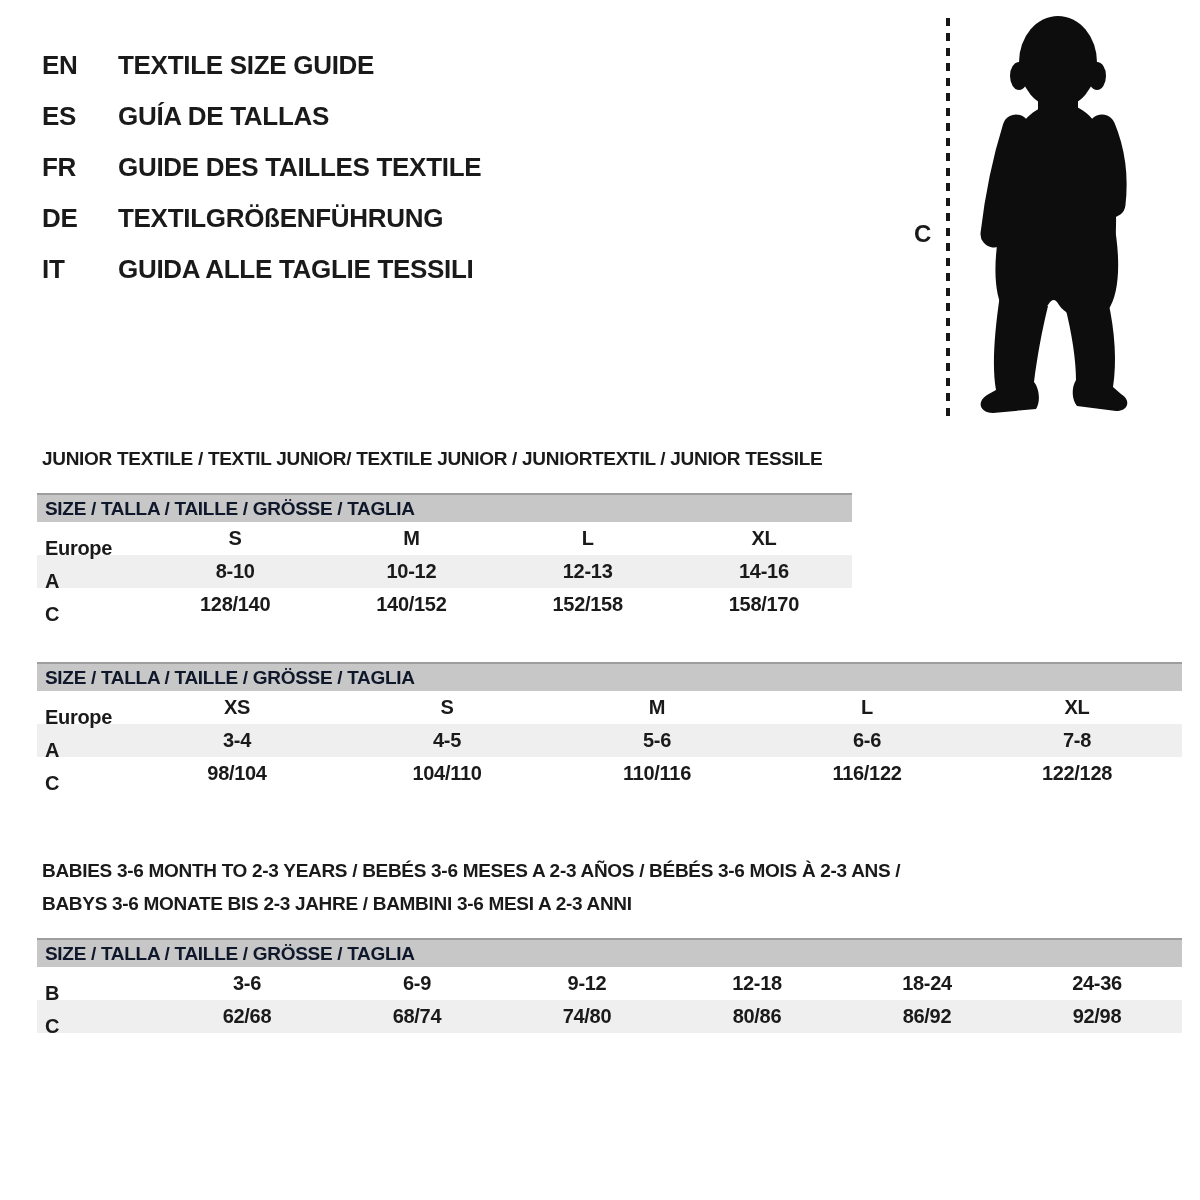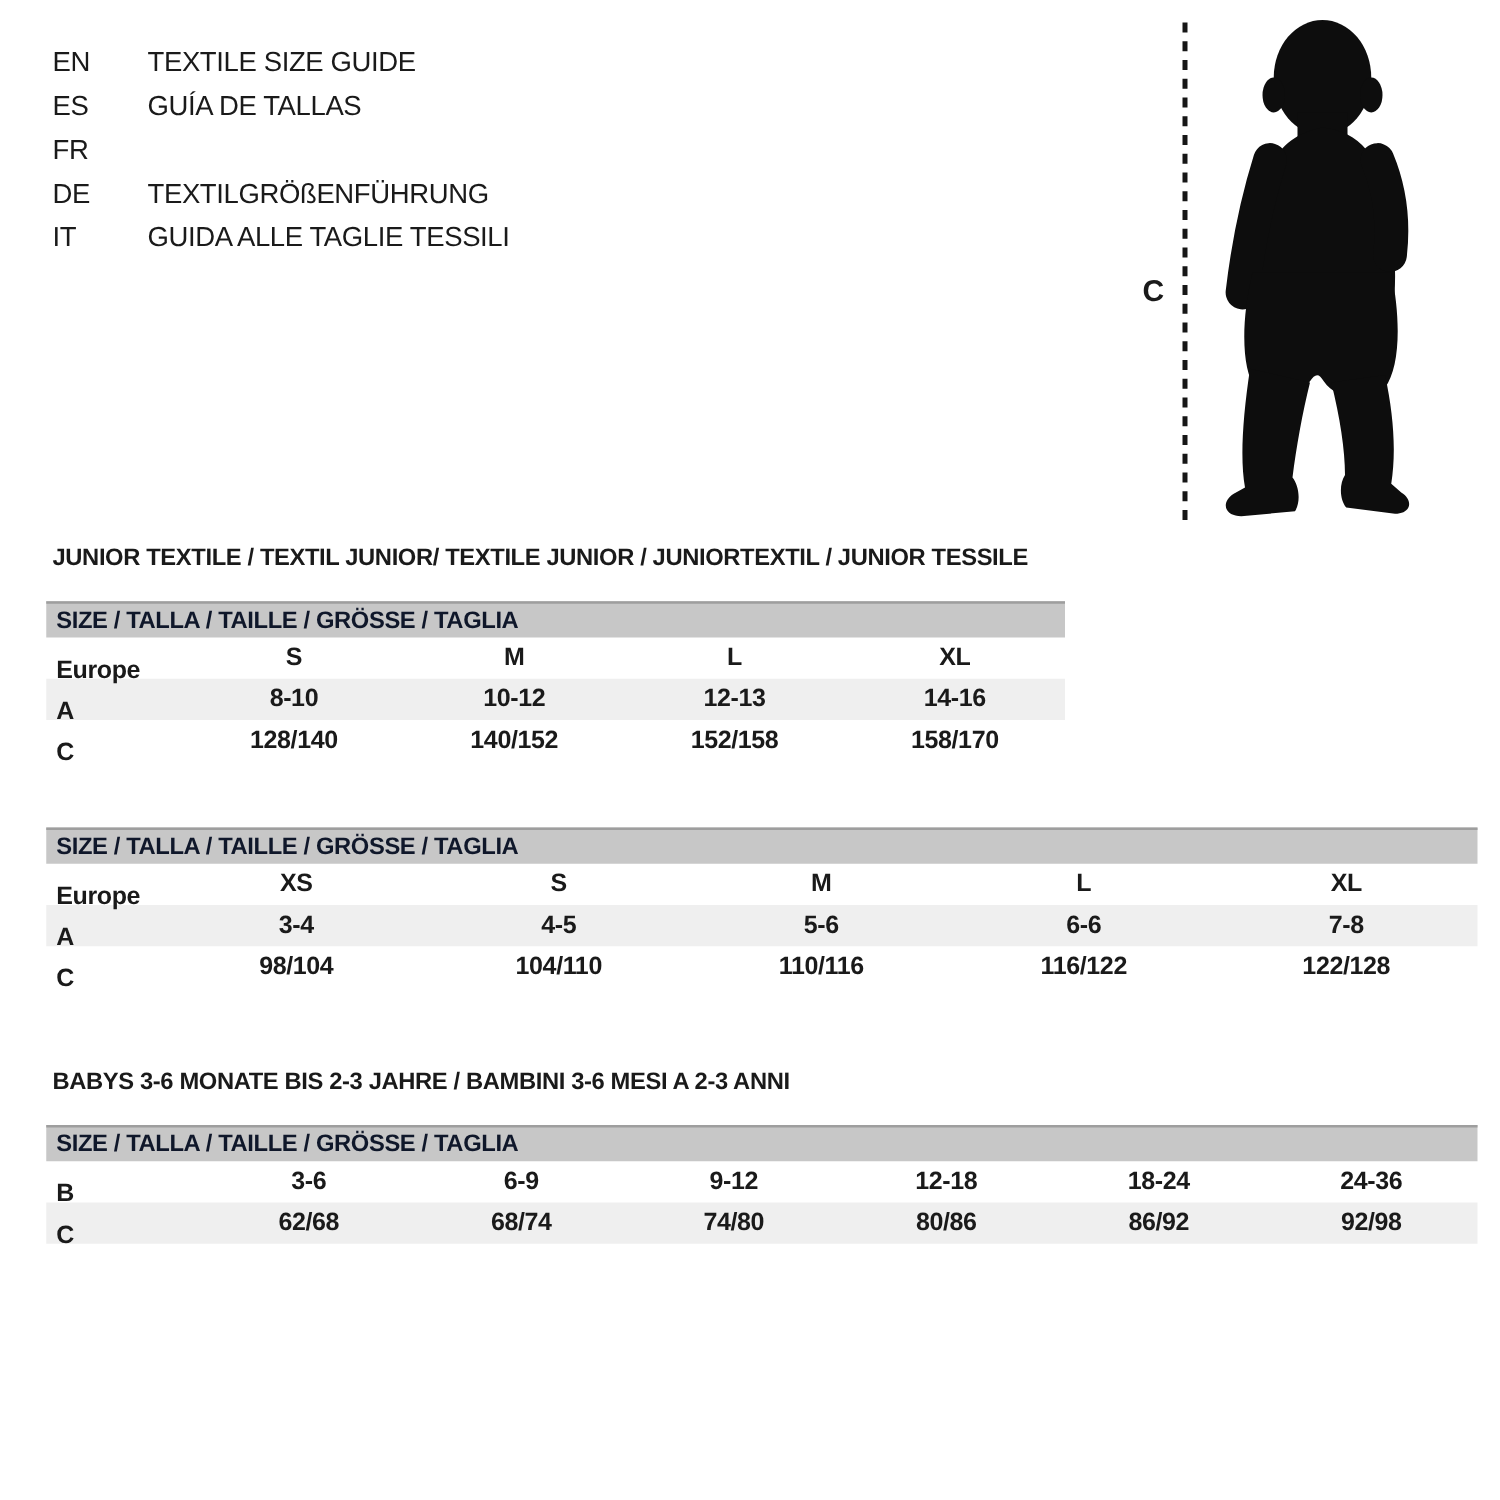--- a/index.html
+++ b/index.html
@@ -2,29 +2,29 @@
 <html><head>
 <meta charset="utf-8">
 <style>
   html,body{margin:0;padding:0;background:#ffffff;}
   .page{
     position:relative;width:1200px;height:1200px;background:#ffffff;overflow:hidden;
     font-family:"Liberation Sans","DejaVu Sans",sans-serif;color:#1a1a1a;
   }
   
   .lang-block{position:absolute;left:42px;top:32px;}
-  .lang-row{display:flex;height:35px;align-items:center;font-size:22px;font-weight:normal;letter-spacing:-0.3px;}
+  .lang-row{display:flex;height:35px;align-items:center;font-size:26px;font-weight:bold;letter-spacing:-0.3px;margin-top:16px;}
   .lang-code{width:76px;}
   
   .figure{position:absolute;left:900px;top:8px;width:260px;height:416px;}
   .figure svg{position:absolute;left:0;top:0;}
   .height-label{position:absolute;left:14px;top:212px;font-size:24px;font-weight:bold;}
   
   .size-section{position:absolute;left:37px;}
-  .sec-title{font-size:19px;font-weight:bold;letter-spacing:-0.3px;margin:0 0 0 5px;line-height:26px;white-space:nowrap;}
+  .sec-title{font-size:19px;font-weight:bold;letter-spacing:-0.3px;margin:12px 0 0 5px;line-height:26px;white-space:nowrap;}
   .size-bar{
     margin-top:21px;height:27px;line-height:27px;background:#c7c7c7;
     border-top:2px solid #9e9e9e;color:#0f172a;font-size:19px;font-weight:bold;
     padding-left:8px;letter-spacing:-0.3px;
   }
   .tbl{width:100%;}
   .trow{display:flex;height:33px;align-items:center;font-size:20px;font-weight:bold;letter-spacing:-0.3px;}
   .trow.shaded{background:#efefef;}
   .trow .lbl{width:var(--lblw,110px);padding-left:8px;box-sizing:border-box;margin-top:19px;}
   .trow .cell{flex:1;text-align:center;}
@@ -41,20 +41,21 @@
     <div class="lang-row">
       <span class="lang-code">EN</span>
       <span>TEXTILE SIZE GUIDE</span>
     </div>
     <div class="lang-row">
       <span class="lang-code">ES</span>
       <span>GUÍA DE TALLAS</span>
     </div>
     <div class="lang-row">
       <span class="lang-code">FR</span>
+      <span>GUIDE DES TAILLES TEXTILE</span>
     </div>
     <div class="lang-row">
       <span class="lang-code">DE</span>
       <span>TEXTILGRÖßENFÜHRUNG</span>
     </div>
     <div class="lang-row">
       <span class="lang-code">IT</span>
       <span>GUIDA ALLE TAGLIE TESSILI</span>
     </div>
   </div>
@@ -141,20 +142,21 @@
           <div class="cell">98/104</div>
           <div class="cell">104/110</div>
           <div class="cell">110/116</div>
           <div class="cell">116/122</div>
           <div class="cell">122/128</div>
         </div>
       </div>
   </section>
 
   <section class="size-section" style="top:846px;width:1145px;--lblw:125px;">
+    <h2 class="sec-title">BABIES 3-6 MONTH TO 2-3 YEARS / BEBÉS 3-6 MESES A 2-3 AÑOS / BÉBÉS 3-6 MOIS À 2-3 ANS /</h2>
     <h2 class="sec-title" style="margin-top:7px;">BABYS 3-6 MONATE BIS 2-3 JAHRE / BAMBINI 3-6 MESI A 2-3 ANNI</h2>
     <div class="size-bar">SIZE / TALLA / TAILLE / GRÖSSE / TAGLIA</div>
     <div class="tbl">
         <div class="trow">
           <div class="lbl">B</div>
           <div class="cell">3-6</div>
           <div class="cell">6-9</div>
           <div class="cell">9-12</div>
           <div class="cell">12-18</div>
           <div class="cell">18-24</div>

